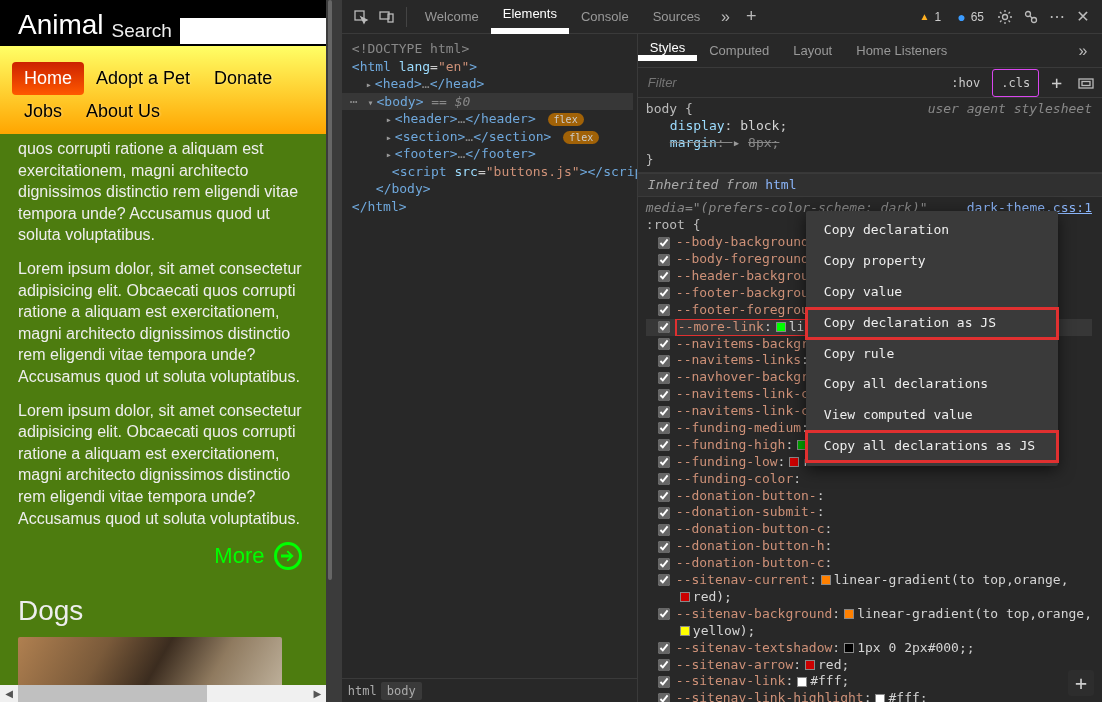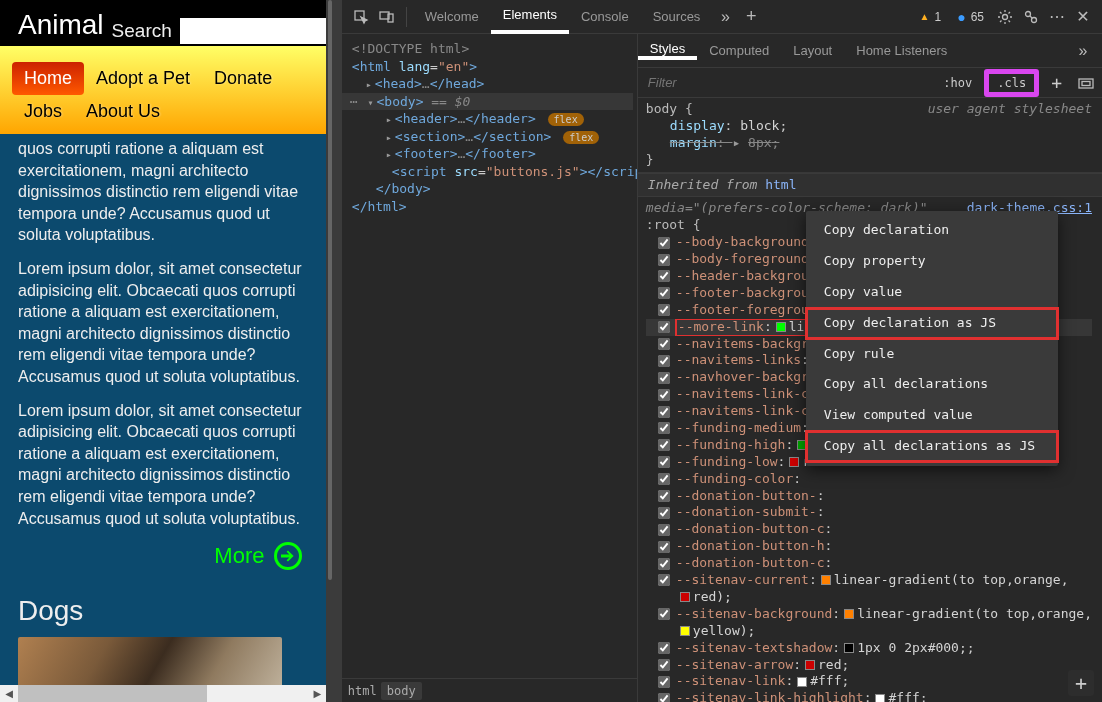--- a/index.html
+++ b/index.html
@@ -1,20 +1,20 @@
 <!DOCTYPE html>
 <html><head>
 <meta charset="utf-8">
 <style>
 * { box-sizing: border-box; margin: 0; padding: 0; }
 html, body { width: 1102px; height: 702px; overflow: hidden; font-family: "Segoe UI", Arial, sans-serif; background: #252525; color: #ccc; }
 .app { display: flex; width: 100%; height: 100%; }
 
 
-.page { width: 340px; height: 100%; background: #0c4a6e; color: #eee; position: relative; overflow: hidden; }
+.page { width: 340px; height: 100%; background: #4d7c0f; color: #eee; position: relative; overflow: hidden; }
 .page-header { background: #000; display: flex; align-items: center; padding: 6px 10px 2px 18px; gap: 8px; }
 .page-title { font-size: 28px; font-weight: 300; color: #fff; }
 .page-search-label { font-size: 19px; color: #eee; margin-left: auto; margin-top: 12px; }
 .page-search-input { width: 170px; height: 26px; background: #fff; border: none; margin-top: 12px; }
 .nav { background: linear-gradient(to top, #ffa500, #ffff66); display: flex; flex-wrap: wrap; padding: 16px 12px 6px 12px; gap: 0; }
 .nav-item { font-size: 18px; color: #000; padding: 6px 12px; border-radius: 4px; cursor: pointer; text-shadow: 1px 0 2px rgba(255,255,255,.4); }
 .nav-item.active { background: linear-gradient(to top, #ff5900, #cc2200); color: #fff; text-shadow: none; }
 .content { padding: 6px 18px 10px 18px; font-size: 16px; line-height: 1.35; }
 .content p { margin-bottom: 12px; }
 .more-row { text-align: right; padding-right: 6px; }
@@ -32,21 +32,21 @@
 .divider { width: 16px; height: 100%; background: #3b3b3b; position: relative; }
 .divider::before { content: ""; position: absolute; left: 2px; top: 0; width: 4px; height: 580px; background: #666; border-radius: 2px; }
 
 
 .dt { flex: 1; display: flex; flex-direction: column; background: #282828; }
 .dt-top { height: 34px; display: flex; align-items: center; border-bottom: 1px solid #3a3a3a; padding: 0 6px; text-align: center; }
 .top-btn { width: 26px; height: 26px; display: flex; align-items: center; justify-content: center; color: #bbb; border-radius: 3px; }
 .sep { width: 1px; height: 20px; background: #444; margin: 0 6px; }
 .tabs { display: flex; height: 34px; }
 .tab { padding: 0 12px; display: flex; align-items: center; font-size: 13px; color: #999; cursor: pointer; }
-.tab.active { color: #fff; border-bottom: 4px solid #ffffff; }
+.tab.active { color: #fff; border-bottom: 6px solid #ffffff; }
 .badge { display: flex; align-items: center; gap: 2px; padding: 0 6px; height: 20px; border-radius: 3px; font-size: 12px; margin: 0 2px; }
 .badge.warn::before { content: "▲"; color: #ffb020; font-size: 10px; margin-right: 3px; }
 .badge.info::before { content: "●"; color: #3b9cff; font-size: 14px; margin-right: 3px; }
 
 .dt-body { flex: 1; display: flex; min-height: 0; }
 .elements { width: 296px; background: #282828; border-right: 1px solid #3a3a3a; display: flex; flex-direction: column; font-family: Consolas, monospace; font-size: 13px; }
 .el-tree { flex: 1; padding: 6px 4px 6px 10px; overflow: hidden; line-height: 1.35; }
 .el-tree .ln { white-space: nowrap; }
 .tag-b { color: #6fa8dc; }
 .attr-n { color: #9cdcfe; }
@@ -58,21 +58,21 @@
 .ellipsis { color: #888; letter-spacing: 2px; }
 .breadcrumb { height: 24px; border-top: 1px solid #3a3a3a; display: flex; align-items: center; padding: 0 6px; gap: 4px; font-size: 12px; color: #aaa; }
 .breadcrumb .sel { background: #3a3a3a; padding: 2px 6px; border-radius: 2px; }
 
 
 .styles { flex: 1; display: flex; flex-direction: column; min-width: 0; }
 .styles-tabs { height: 34px; display: flex; align-items: center; border-bottom: 1px solid #3a3a3a; padding-right: 6px; }
 .filter-row { height: 30px; display: flex; align-items: center; border-bottom: 1px solid #3a3a3a; }
 .filter-row input { flex: 1; background: transparent; border: none; color: #ccc; font-size: 13px; padding: 0 10px; font-style: italic; }
 .filter-btn { padding: 0 8px; height: 28px; display: flex; align-items: center; font-family: Consolas, monospace; font-size: 12px; color: #ccc; }
-.filter-btn.cls { border: 5px solid #d946ef; border-radius: 3px; margin: 0 4px; }
+.filter-btn.cls { border: 1px solid #d946ef; border-radius: 3px; margin: 0 4px; }
 .plus-icon { font-size: 18px; font-weight: 300; }
 .box-icon svg { width: 16px; height: 16px; }
 
 .rules { flex: 1; overflow: hidden; font-family: Consolas, monospace; font-size: 13px; line-height: 1.3; padding-bottom: 4px; position: relative; }
 .rule-block { padding: 3px 10px 3px 8px; border-bottom: 1px solid #383838; }
 .selector { color: #bbb; }
 .brace { color: #bbb; }
 .prop-row { display: flex; align-items: center; padding-left: 12px; white-space: nowrap; overflow: hidden; }
 .prop-row input[type=checkbox] { accent-color: #666; margin-right: 6px; width: 12px; height: 12px; }
 .prop-name { color: #9cdcfe; }

